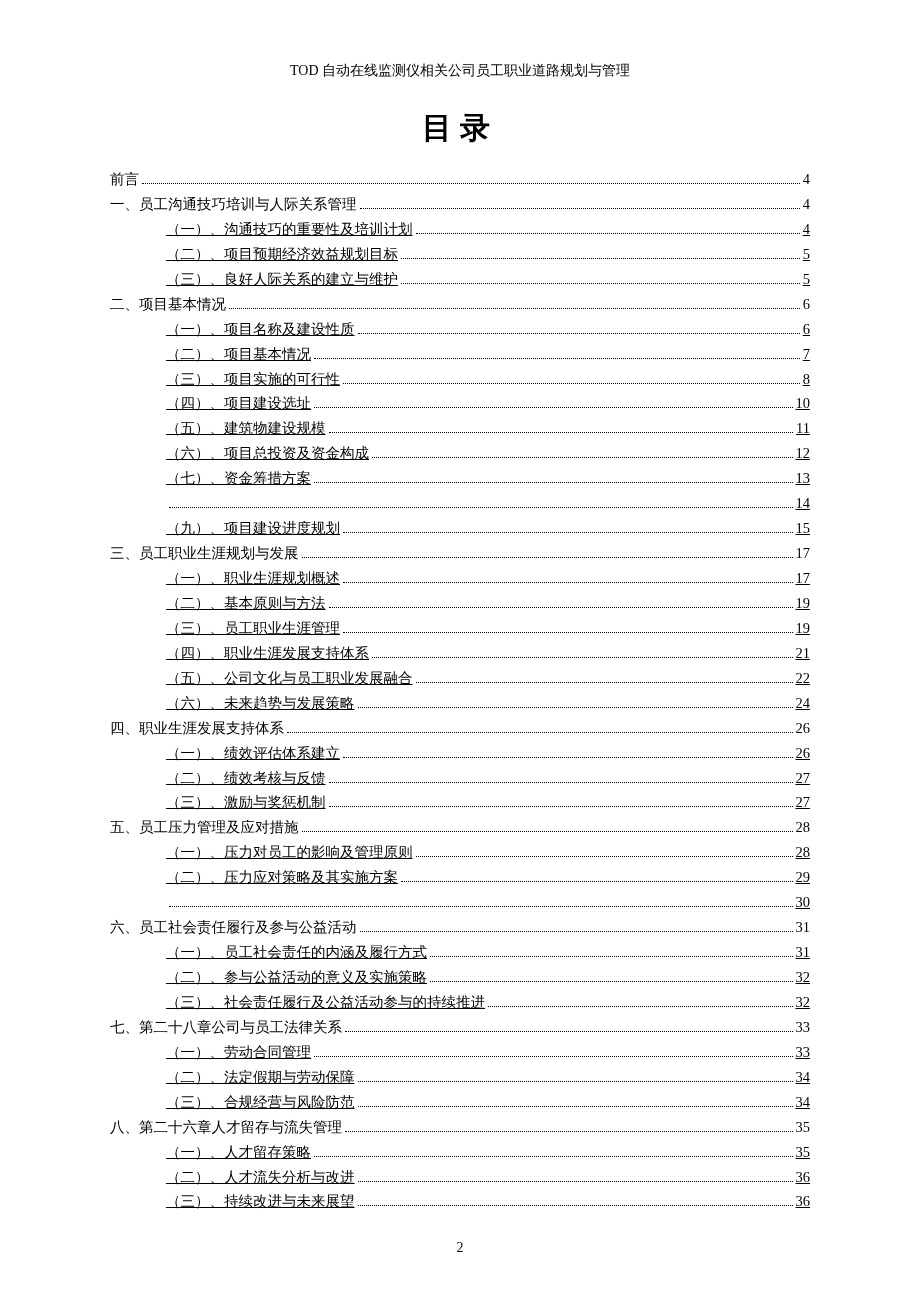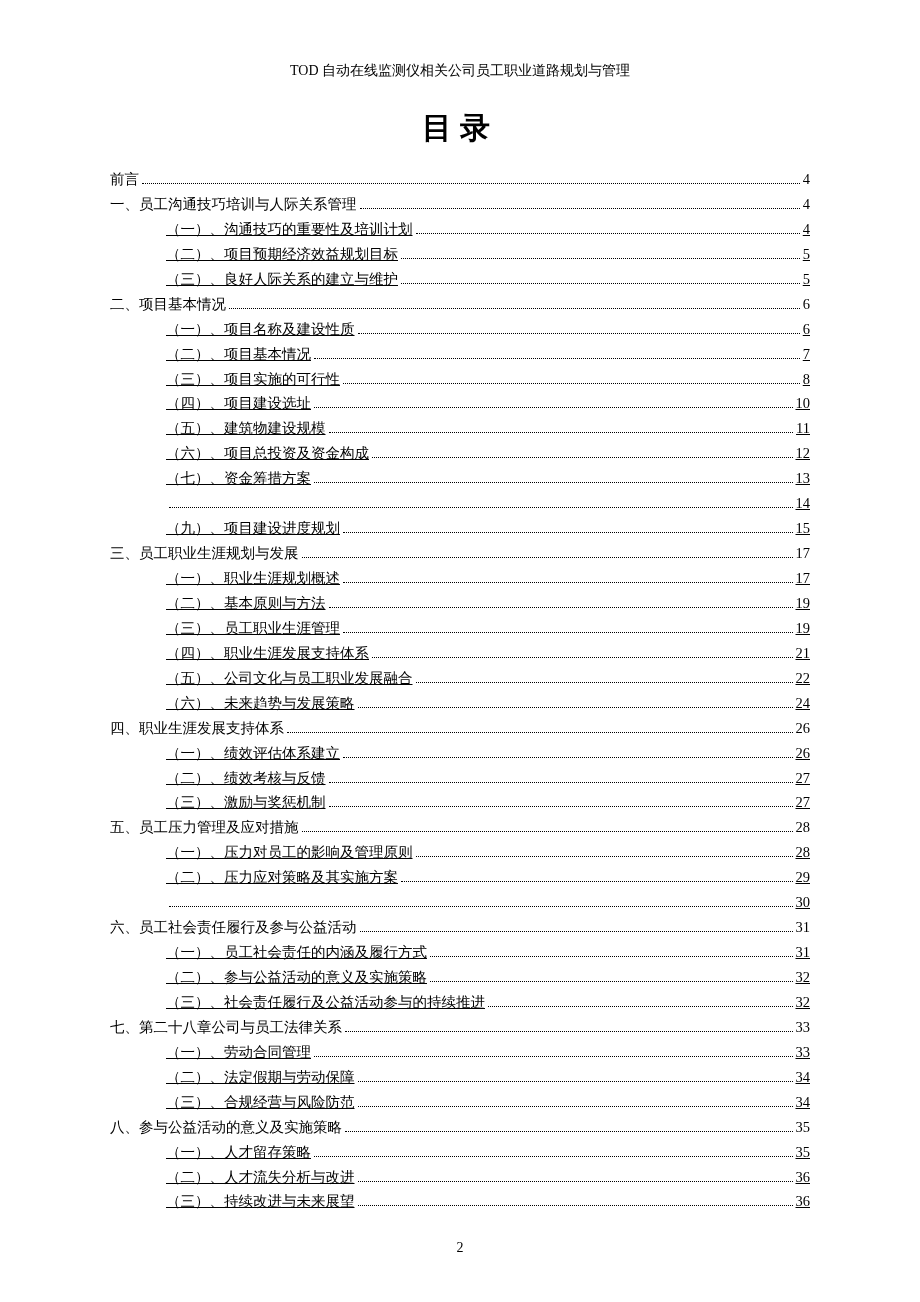--- a/index.html
+++ b/index.html
@@ -248,21 +248,21 @@
         <span class="toc-label">（二）、法定假期与劳动保障</span>
         <span class="toc-dots"></span>
         <span class="toc-page">34</span>
       </div>
       <div class="toc-row level-1">
         <span class="toc-label">（三）、合规经营与风险防范</span>
         <span class="toc-dots"></span>
         <span class="toc-page">34</span>
       </div>
       <div class="toc-row level-0">
-        <span class="toc-label">八、参与公益活动的意义及实施策略</span>
+        <span class="toc-label">八、第二十六章人才留存与流失管理</span>
         <span class="toc-dots"></span>
         <span class="toc-page">35</span>
       </div>
       <div class="toc-row level-1">
         <span class="toc-label">（一）、人才留存策略</span>
         <span class="toc-dots"></span>
         <span class="toc-page">35</span>
       </div>
       <div class="toc-row level-1">
         <span class="toc-label">（二）、人才流失分析与改进</span>

